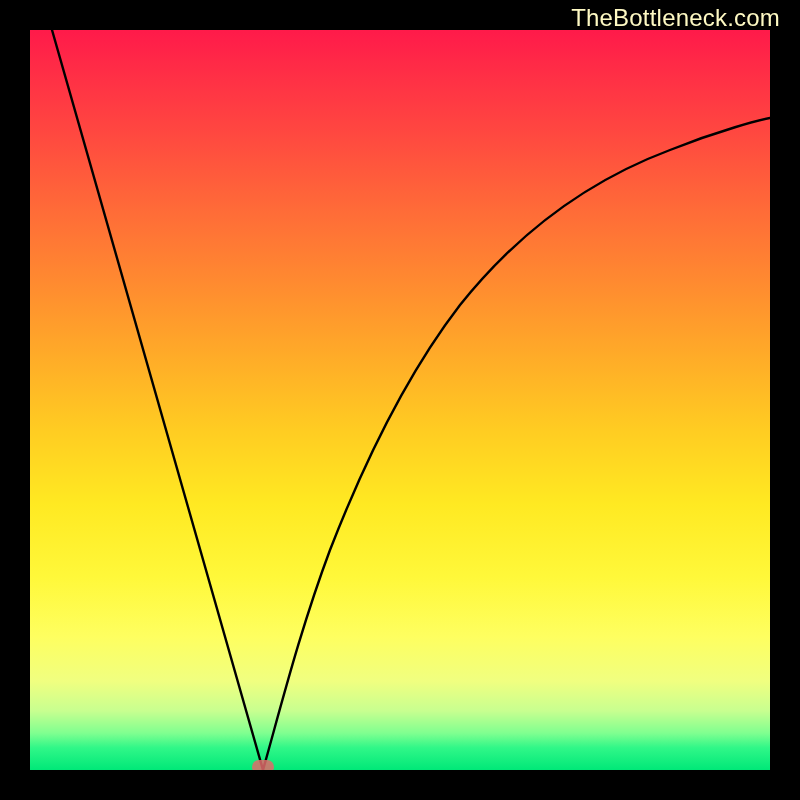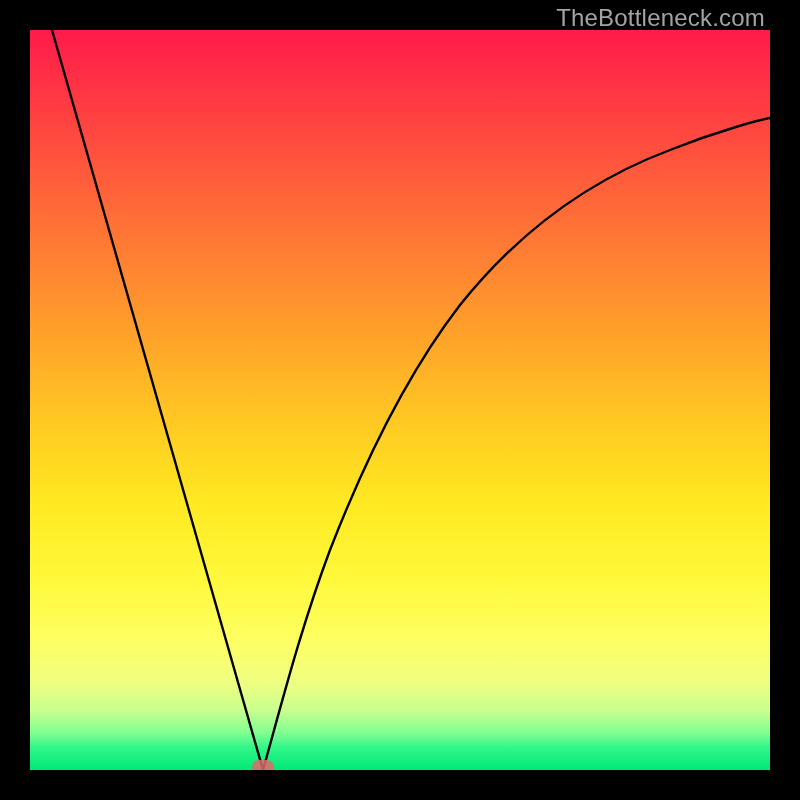--- a/index.html
+++ b/index.html
@@ -7,22 +7,22 @@
     width: 800px;
     height: 800px;
     background: #000;
     position: relative;
     overflow: hidden;
     font-family: Arial, Helvetica, sans-serif;
   }
   .watermark {
     position: absolute;
     top: 4px;
-    right: 35px;
-    color: #a3a3a3;
+    right: 20px;
+    color: #fef9c3;
     font-size: 24px;
     font-weight: normal;
     z-index: 10;
     letter-spacing: 0.2px;
   }
   .plot-area {
     position: absolute;
     left: 30px;
     top: 30px;
     width: 740px;

